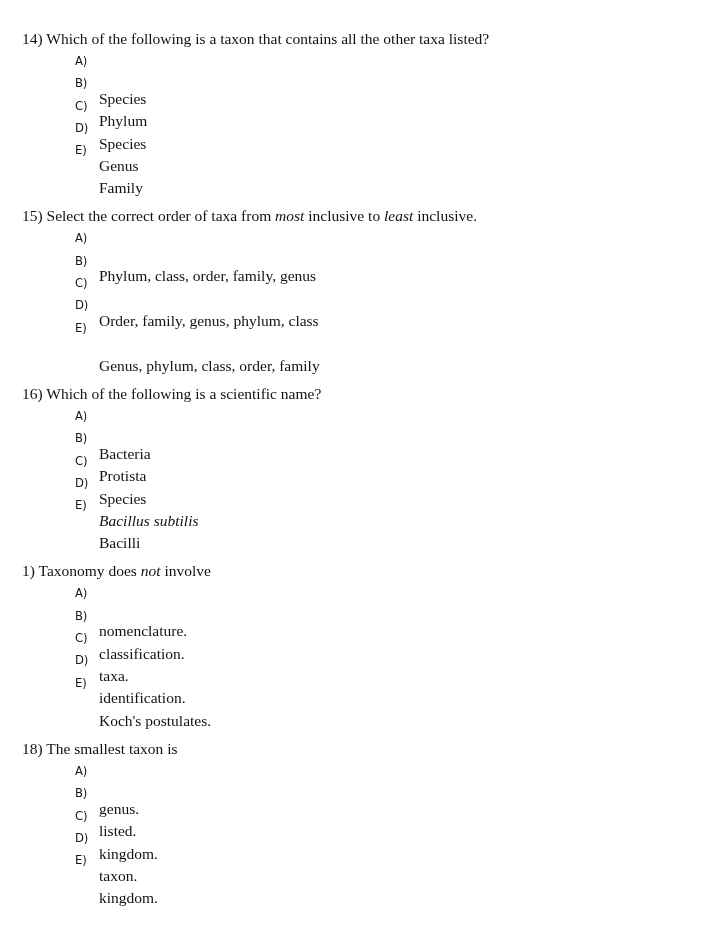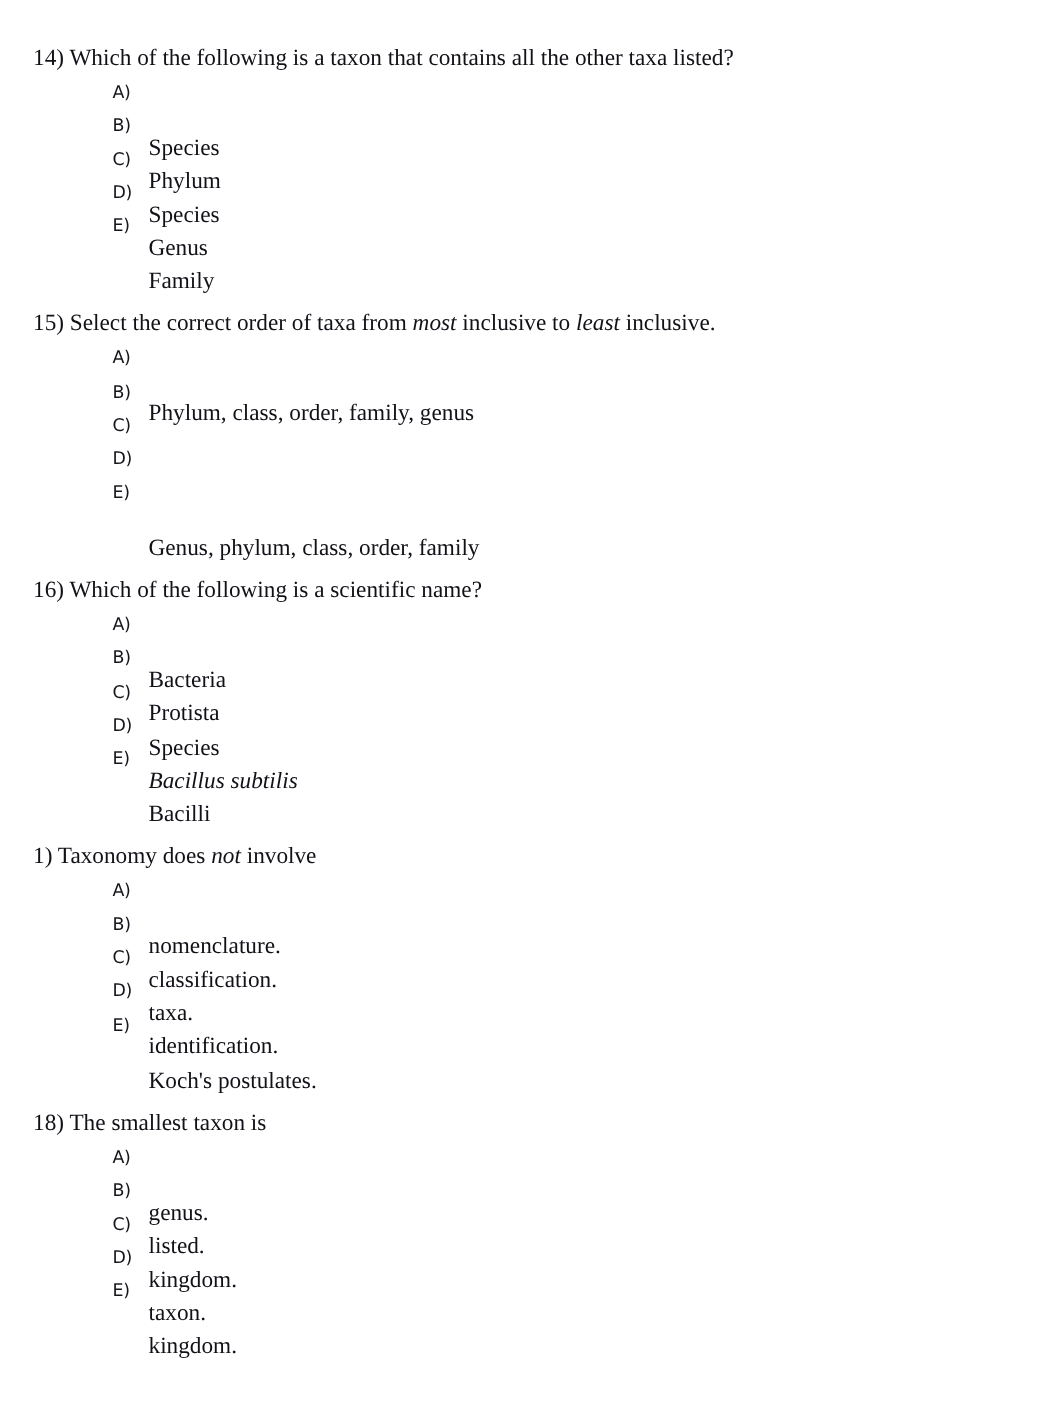--- a/index.html
+++ b/index.html
@@ -107,20 +107,21 @@
       <div class="options">
         <div class="option-row">
           <span class="opt-letter">A)</span>
           <span class="opt-text">Phylum, class, order, family, genus</span>
         </div>
         <div class="option-row">
           <span class="opt-letter">B)</span>
         </div>
         <div class="option-row">
           <span class="opt-letter">C)</span>
+          <span class="opt-text">Order, family, genus, phylum, class</span>
         </div>
         <div class="option-row">
           <span class="opt-letter">D)</span>
         </div>
         <div class="option-row">
           <span class="opt-letter">E)</span>
           <span class="opt-text">Genus, phylum, class, order, family</span>
         </div>
       </div>
     </div>

